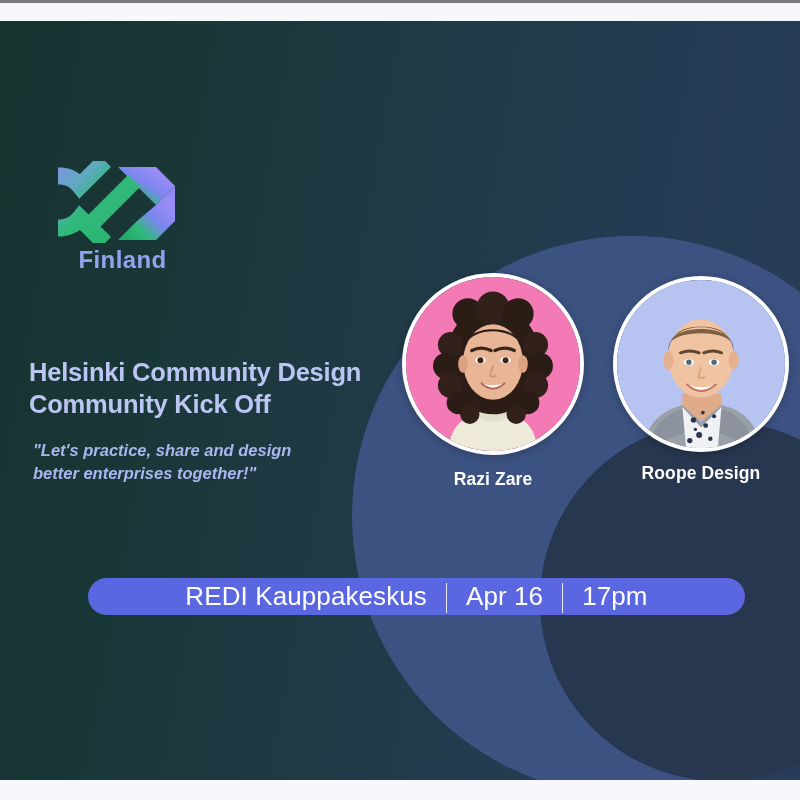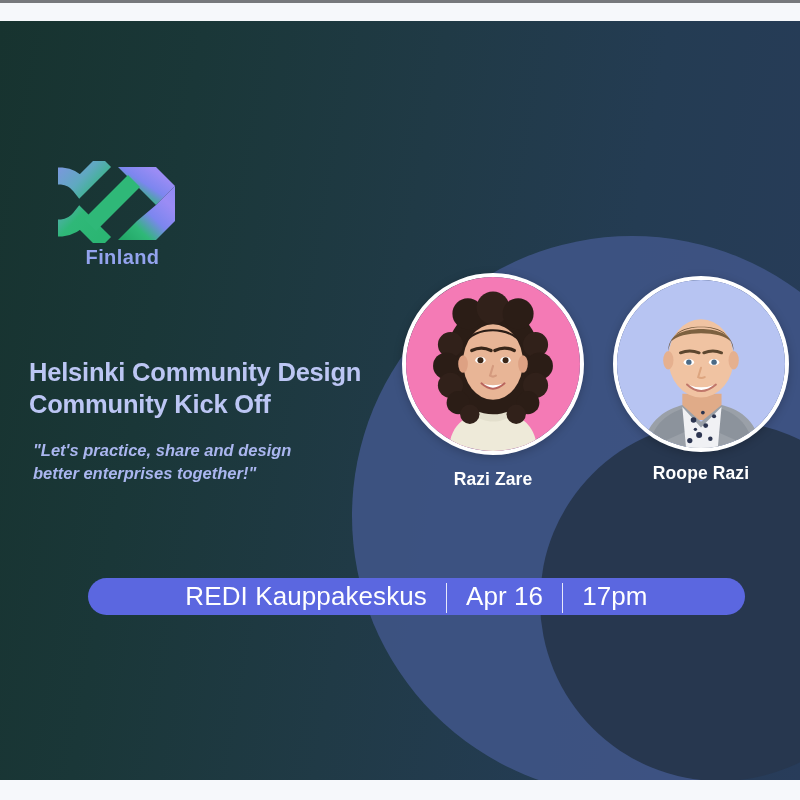--- a/index.html
+++ b/index.html
@@ -101,21 +101,21 @@
     font-size: 28.5px;
     font-weight: 700;
     letter-spacing: 2.4px;
     color: #f4f6fb;
     text-align: center;
     width: 185px;
     line-height: 1.05;
   }
   .logo-sub {
     margin-top: 3px;
-    font-size: 20px;
+    font-size: 24px;
     font-weight: 700;
     letter-spacing: 0.4px;
     color: #93a3ee;
     text-align: center;
     width: 185px;
   }
 
   
   .headline {
     position: absolute;
@@ -362,21 +362,21 @@
             <ellipse cx="104" cy="88" rx="5.6" ry="3.4" fill="#ffffff"></ellipse>
             <circle cx="77" cy="88" r="2.9" fill="#4a6a86"></circle>
             <circle cx="104" cy="88" r="2.9" fill="#4a6a86"></circle>
 
             <path d="M90 94 L87 104 Q90 106 94 104" stroke="#dda57f" stroke-width="2.2" fill="none" stroke-linecap="round"></path>
 
             <path d="M75 112 Q90 124 106 112 Q90 118 75 112 Z" fill="#ffffff"></path>
             <path d="M75 112 Q90 126 106 112" stroke="#c0776a" stroke-width="2.1" fill="none" stroke-linecap="round"></path>
           </svg>
         </div>
-        <div class="speaker-name">Roope Razi</div>
+        <div class="speaker-name">Roope Design</div>
       </div>
 
     </div>
 
     <div class="cta-pill">
       <div class="cta-inner">
         <span class="cta-text">REDI Kauppakeskus</span>
         <span class="cta-sep"></span>
         <span class="cta-text">Apr 16</span>
         <span class="cta-sep"></span>

